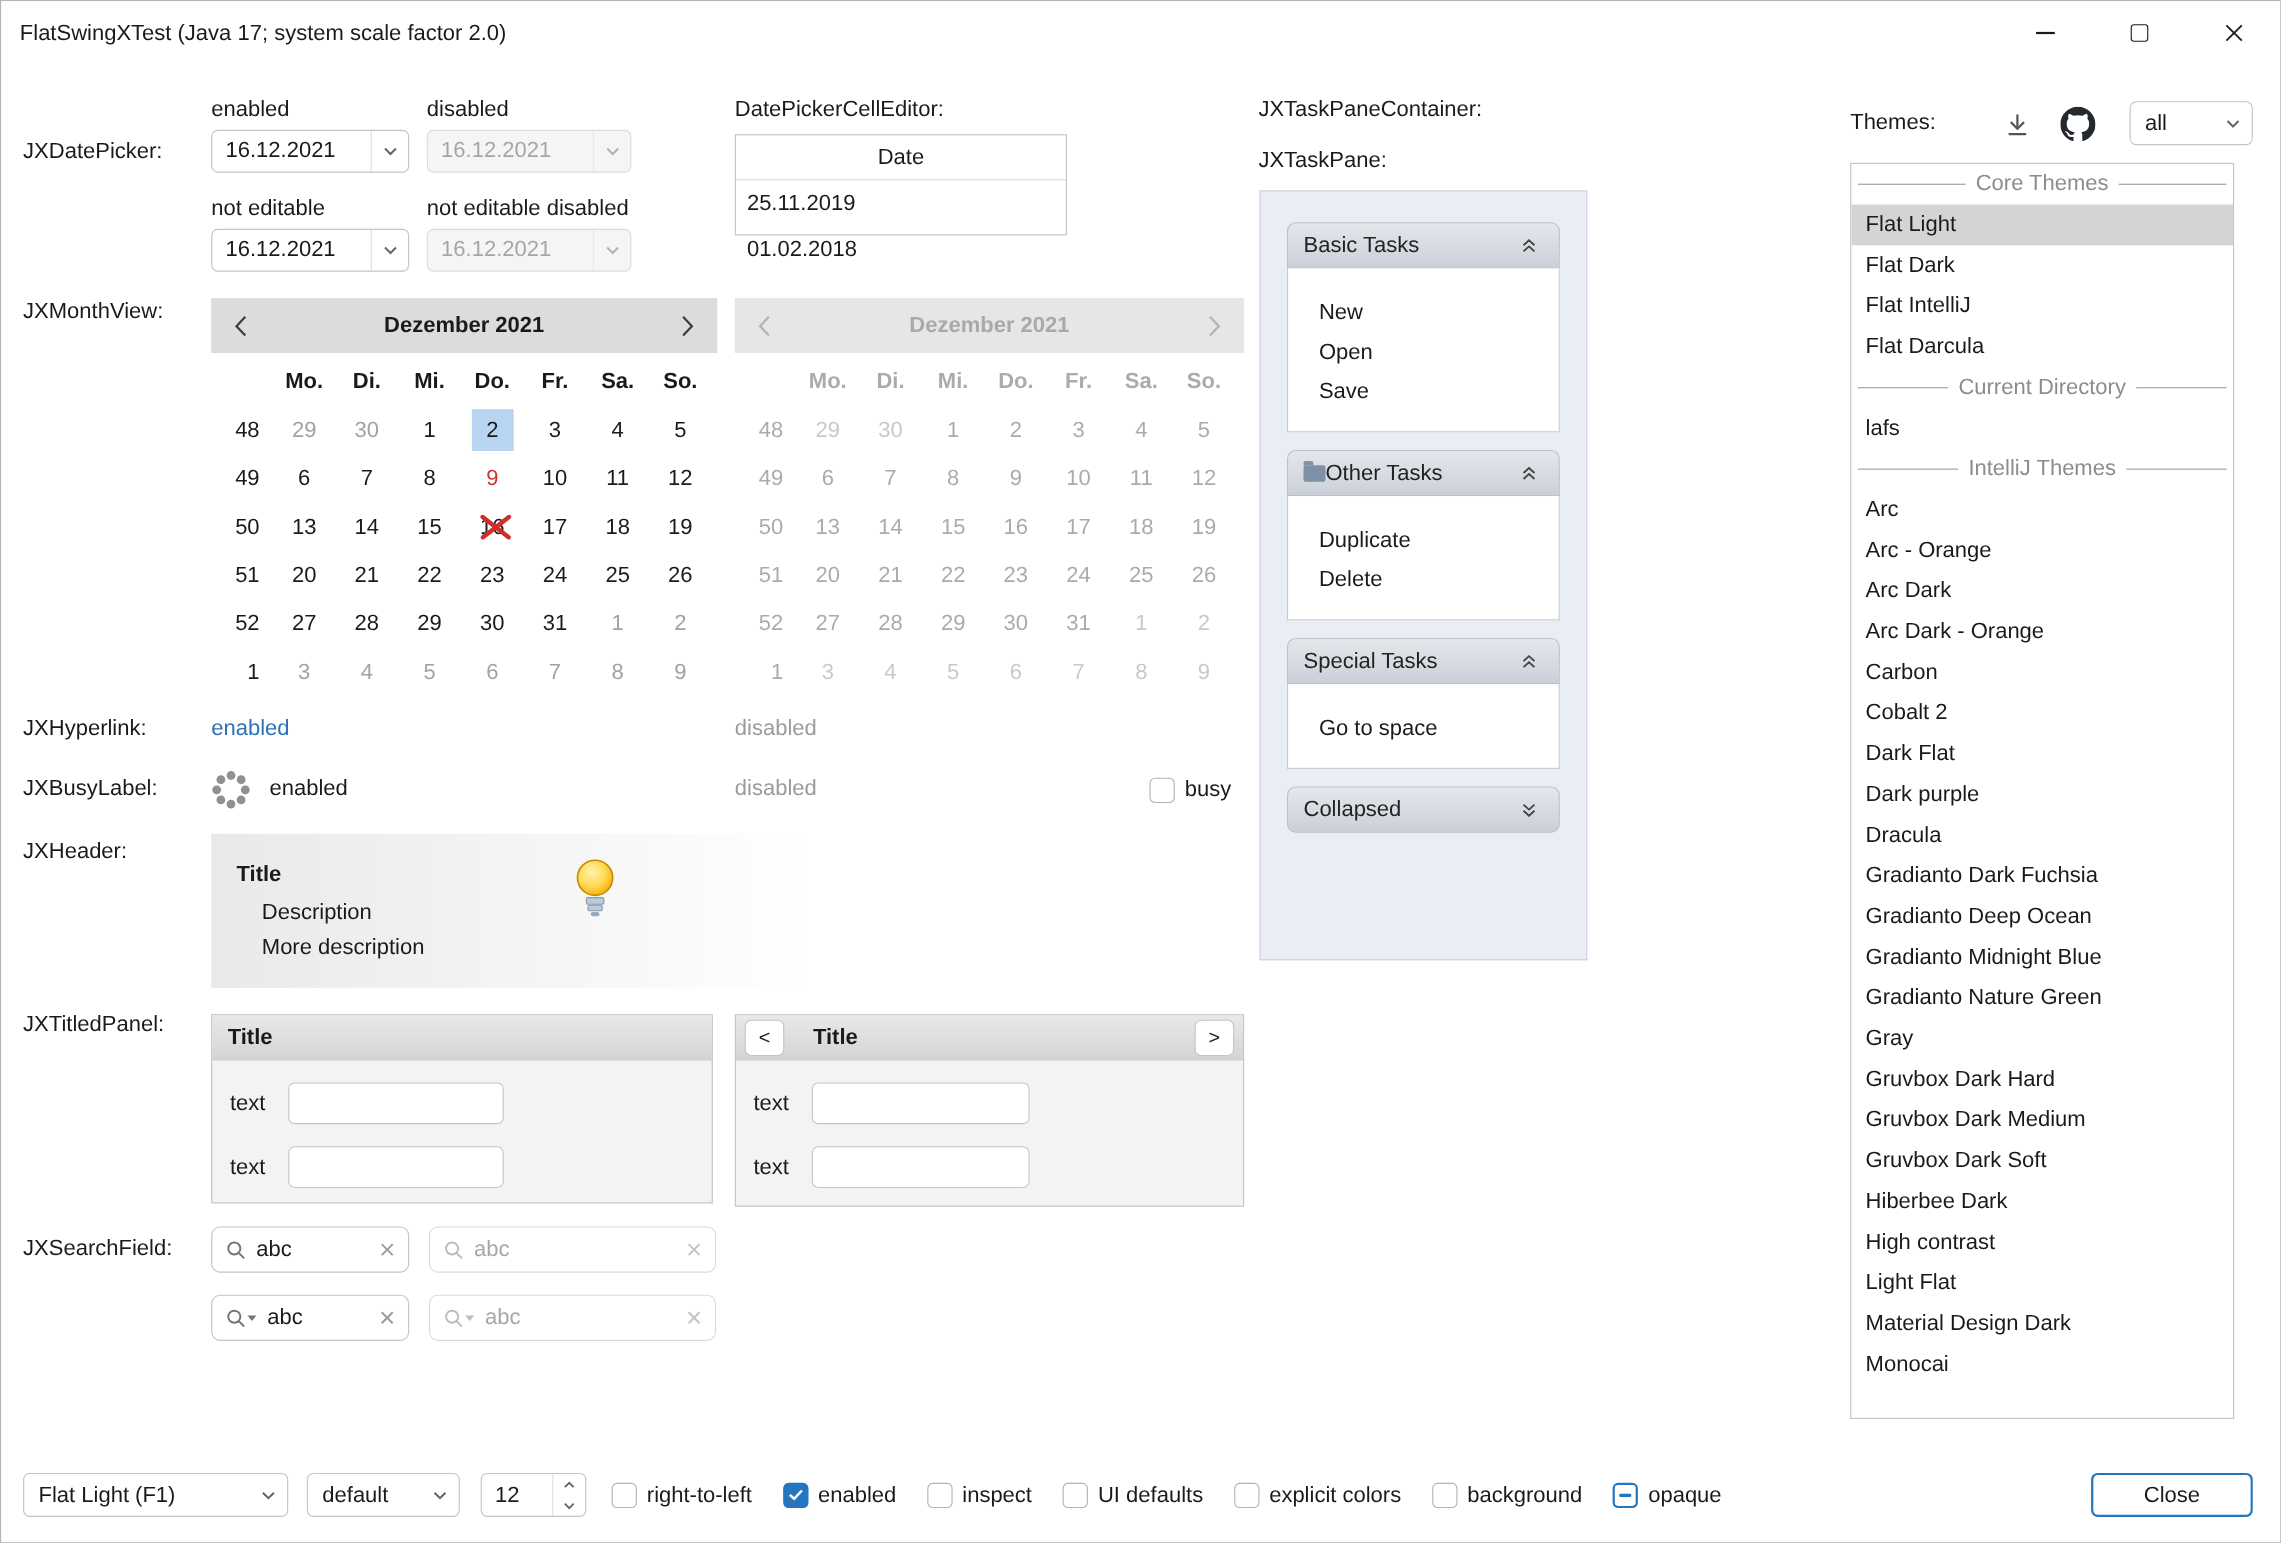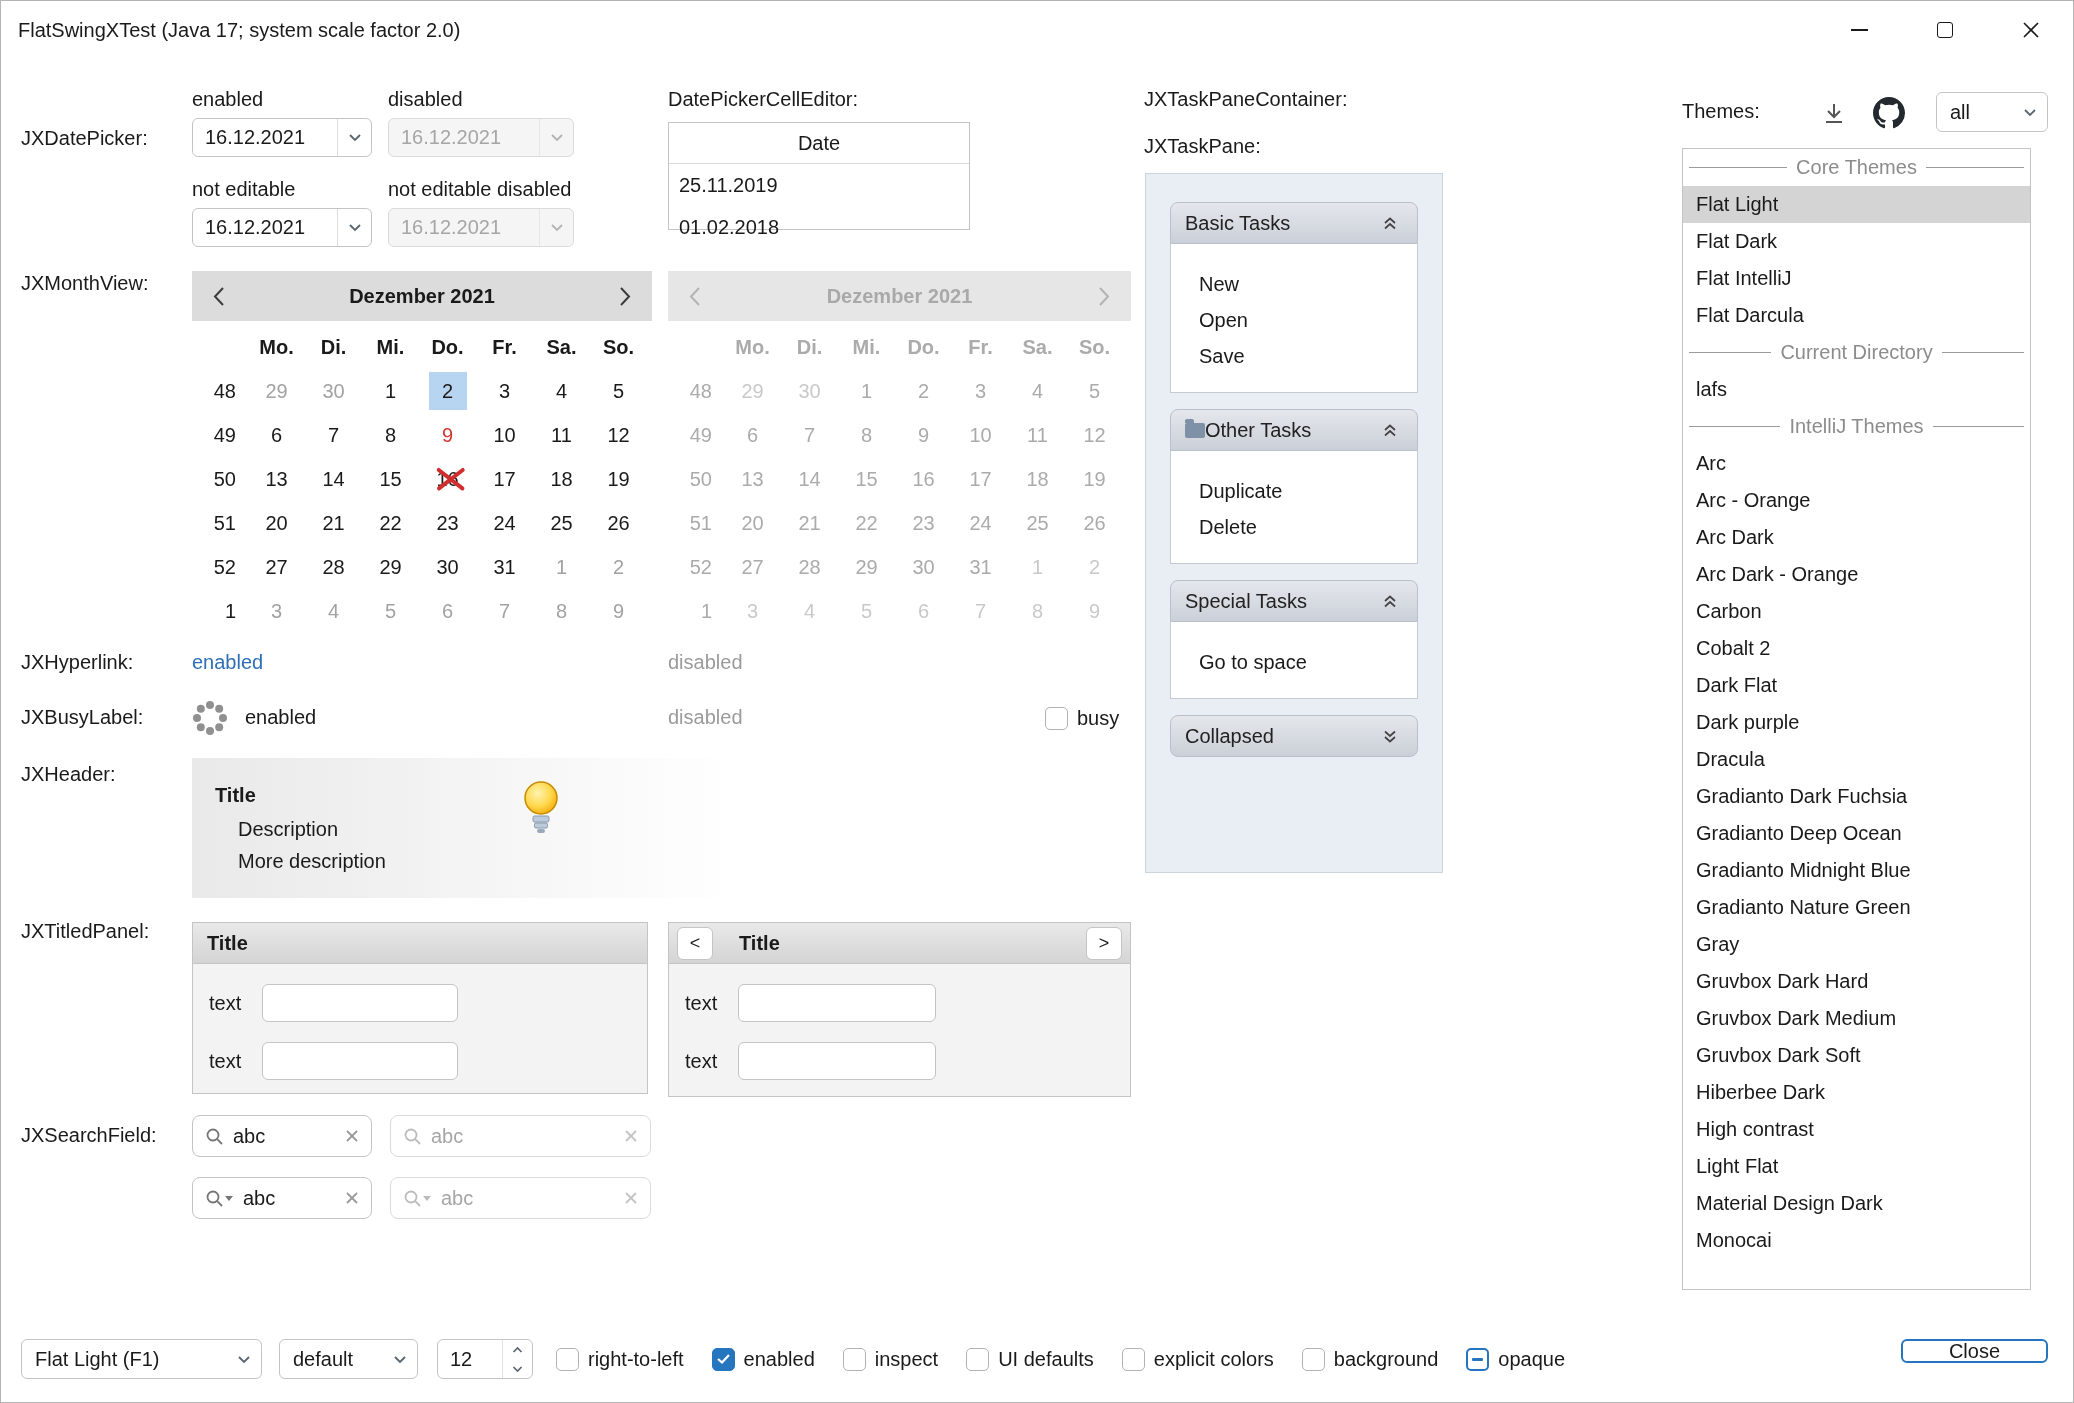--- a/index.html
+++ b/index.html
@@ -154,21 +154,21 @@
 <div class="dp disabled" style="left:388px;top:208px;width:186px;height:39px">
   <span class="val">16.12.2021</span>
   <span class="btn-caret">
       <svg width="14" height="9">
         <polyline points="2,2 7,7 12,2" fill="none" stroke="#b3b3b3" stroke-width="1.8"></polyline>
       </svg>
     </span>
 </div>
 
 <span class="lbl" style="left:668px;top:88px">DatePickerCellEditor:</span>
-<div class="dtable" style="left:668px;top:122px;width:302px;height:108px">
+<div class="dtable" style="left:668px;top:122px;width:302px;height:92px">
   <div class="thead">Date</div>
   <div id="date-rows">
       <div class="trow">25.11.2019</div>
       <div class="trow">01.02.2018</div>
     </div>
 </div>
 
 <div class="mv" style="left:192px;top:271px;width:460px">
   <div class="mv-head">
     <span class="navbtn">
@@ -615,15 +615,15 @@
       <span class="cb unchecked"></span>
       <span>background</span>
     </div>
     <div class="cbg">
       <span class="cb indeterminate">
         <span class="dash"></span>
       </span>
       <span>opaque</span>
     </div>
   </div>
-<div class="defbtn" style="left:1901px;top:1339px;width:147px;height:24px">
+<div class="defbtn" style="left:1901px;top:1339px;width:147px;height:40px">
   <span>Close</span>
 </div>
 
 </body></html>

